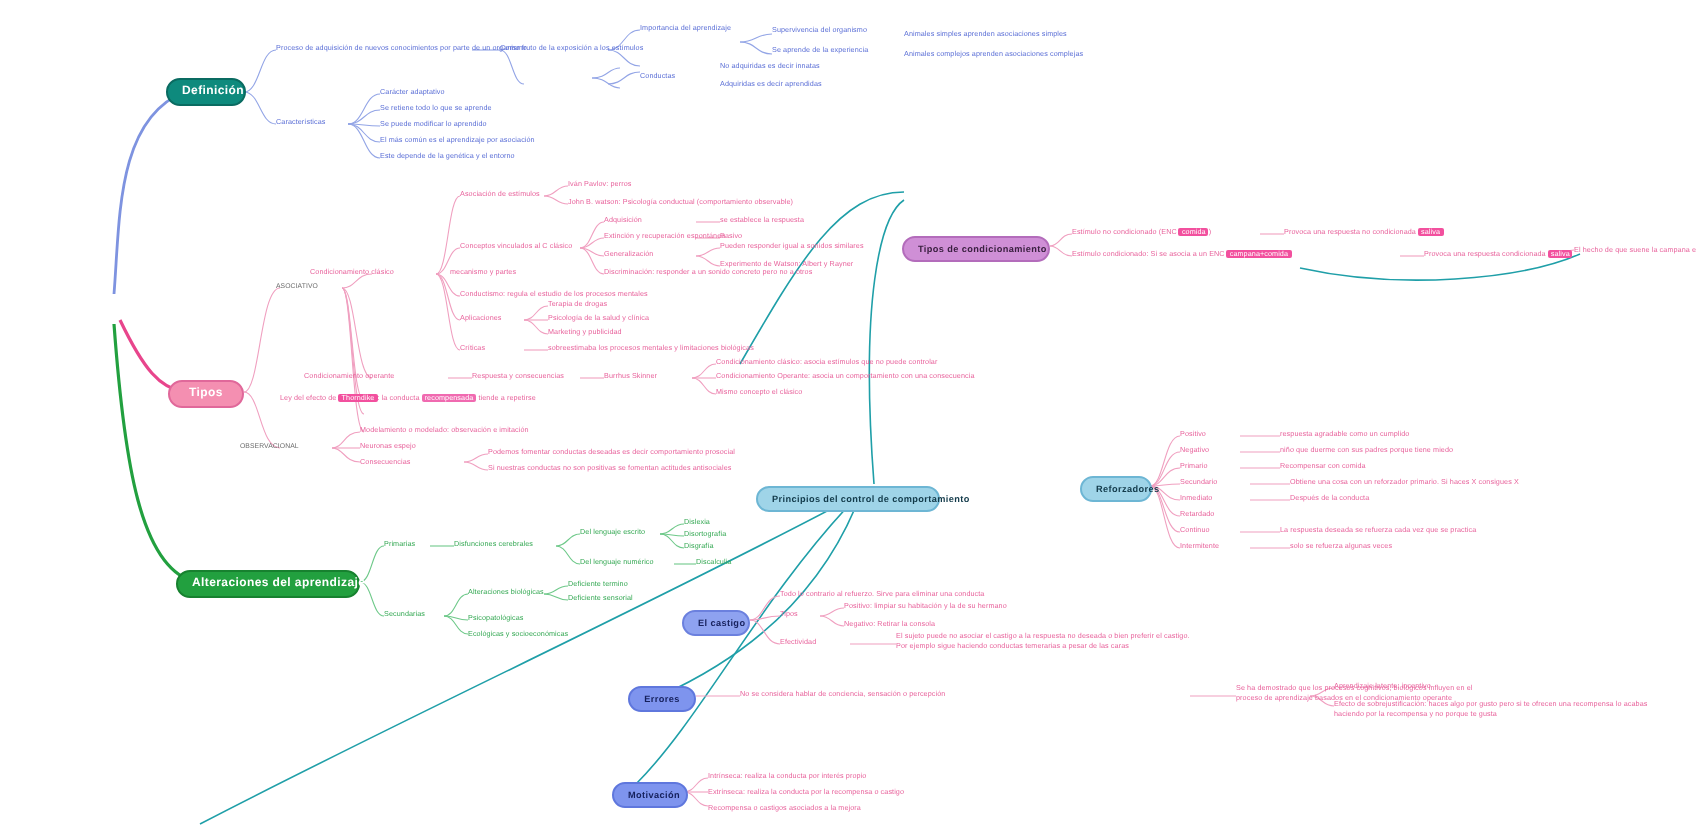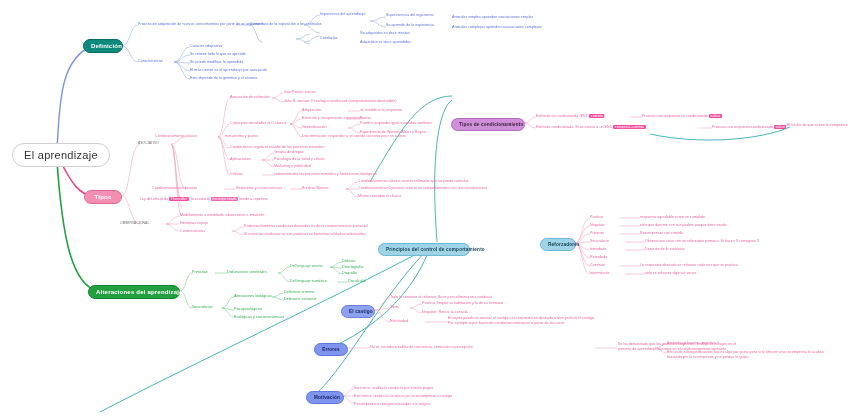--- a/index.html
+++ b/index.html
@@ -174,21 +174,20 @@
     <path d="M330,267 C336,267 336,274 342,274"></path>
     <path d="M337,282 L348,282"></path>
     <path d="M222,308 C228,308 228,297 234,297"></path>
     <path d="M222,308 C228,308 228,310 234,310"></path>
     <path d="M222,308 C228,308 228,317 234,317"></path>
     <path d="M272,297 C278,297 278,293 284,293"></path>
     <path d="M272,297 C278,297 278,300 284,300"></path>
   </g>
 </svg>
 
-<div class="node root" style="left:12px;top:143px;">El aprendizaje</div>
 
 <div class="node cap cap-teal" style="left:83px;top:39px;width:40px;">Definición</div>
 
 <div class="node lf lf-blue" style="left:138px;top:22px;">Proceso de adquisición de nuevos conocimientos por parte de un organismo</div>
 <div class="node lf lf-blue" style="left:250px;top:22px;">Como fruto de la exposición a los estímulos</div>
 
 <div class="node lf lf-blue" style="left:320px;top:12px;">Importancia del aprendizaje</div>
 <div class="node lf lf-blue" style="left:386px;top:13px;">Supervivencia del organismo</div>
 <div class="node lf lf-blue" style="left:386px;top:23px;">Se aprende de la experiencia</div>
 <div class="node lf lf-blue" style="left:452px;top:15px;">Animales simples aprenden asociaciones simples</div>

